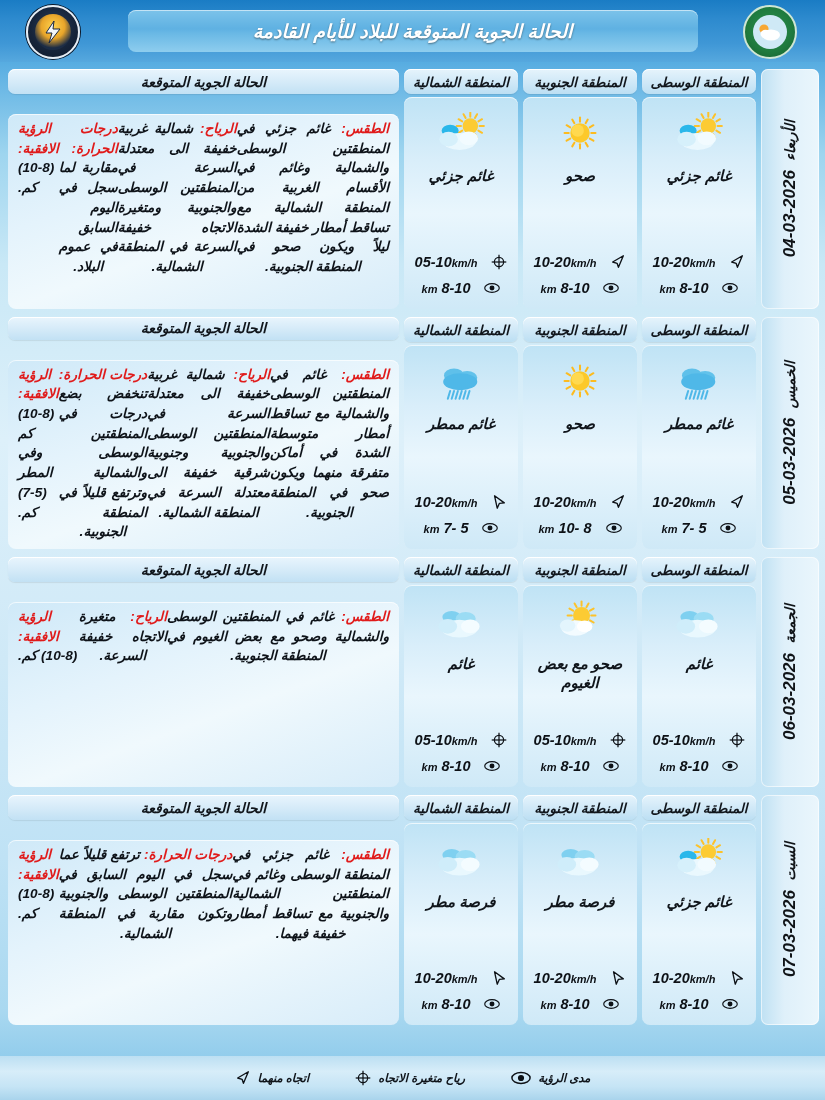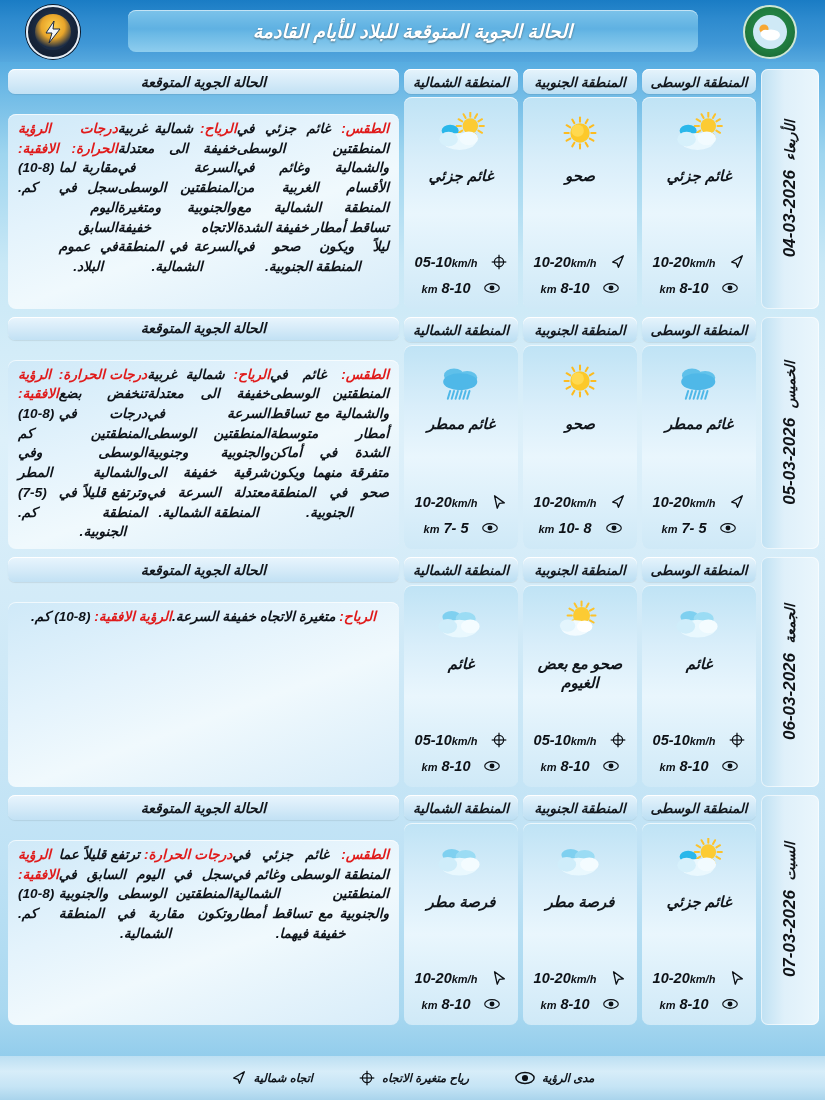--- a/index.html
+++ b/index.html
@@ -570,20 +570,21 @@
               </svg>
               <div class="mval">8-10 <span class="unit">km</span></div>
             </div>
           </div>
         </div>
         <div class="text-col">
           <div class="text-head">
             <span>الحالة الجوية المتوقعة</span>
           </div>
           <div class="text-body">
+            <p class="para"><span class="lbl">الطقس:</span> <span>غائم في المنطقتين الوسطى والشمالية وصحو مع بعض الغيوم في المنطقة الجنوبية.</span></p>
             <p class="para"><span class="lbl">الرياح:</span> <span>متغيرة الاتجاه خفيفة السرعة.</span></p>
             <p class="para vis"><span class="lbl">الرؤية الافقية:</span> <span>(8-10) كم.</span></p>
           </div>
         </div>
       </div>
       <div class="day-row" style="height: 238px;">
         <div class="date-cell">
           <div class="date-vert"><span class="dow">السبت</span>&nbsp; 2026-03-07</div>
         </div>
         <div class="region-col">
@@ -713,20 +714,20 @@
     </div>
     <div class="legend-item">
       <span>رياح متغيرة الاتجاه</span>
       <svg width="16" height="16" viewBox="0 0 18 18">
         <circle cx="9" cy="9" r="5.2" fill="none" stroke="#0d1116" stroke-width="1.4"></circle>
         <line x1="9" y1="0.8" x2="9" y2="17.2" stroke="#0d1116" stroke-width="1.4"></line>
         <line x1="0.8" y1="9" x2="17.2" y2="9" stroke="#0d1116" stroke-width="1.4"></line>
       </svg>
     </div>
     <div class="legend-item">
-      <span>اتجاه شمالية</span>
+      <span>اتجاه منهما</span>
       <svg width="16" height="16" viewBox="0 0 18 18">
         <polygon points="15,2 3,9 8,10.5 9.5,15" fill="none" stroke="#0d1116" stroke-width="1.5" stroke-linejoin="round"></polygon>
       </svg>
     </div>
   </div>
 
 </div>
 
 </body></html>

